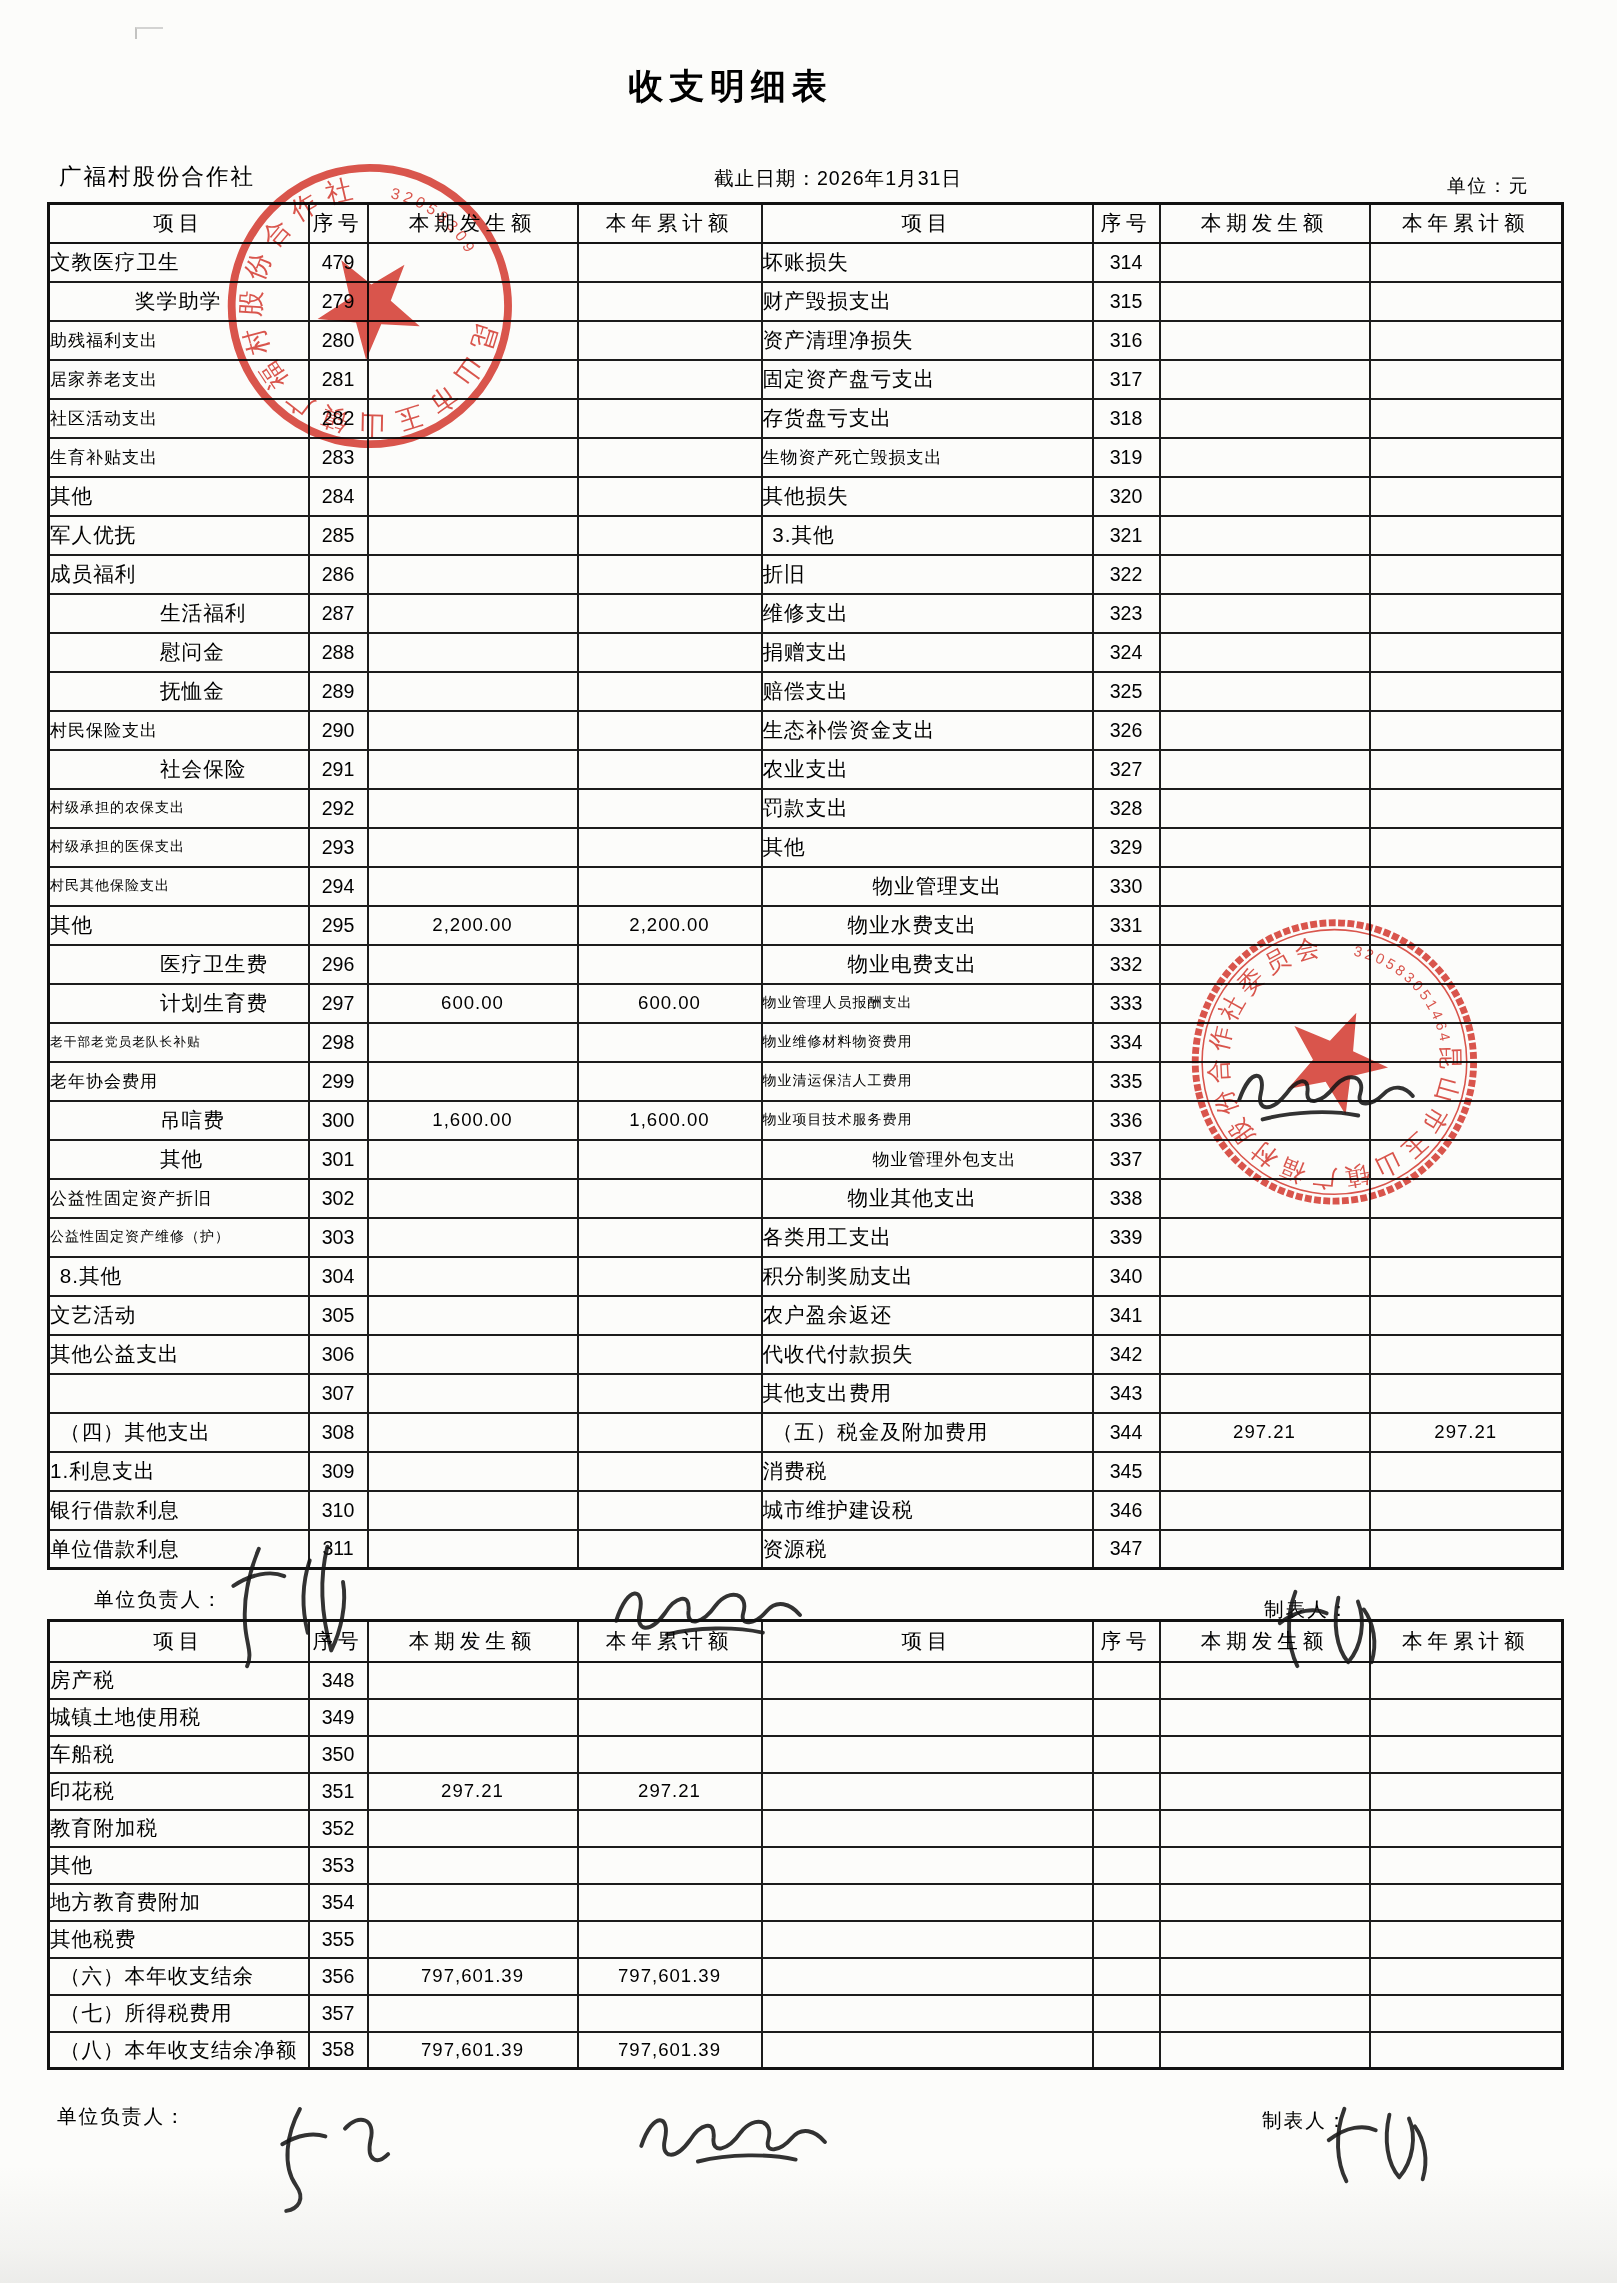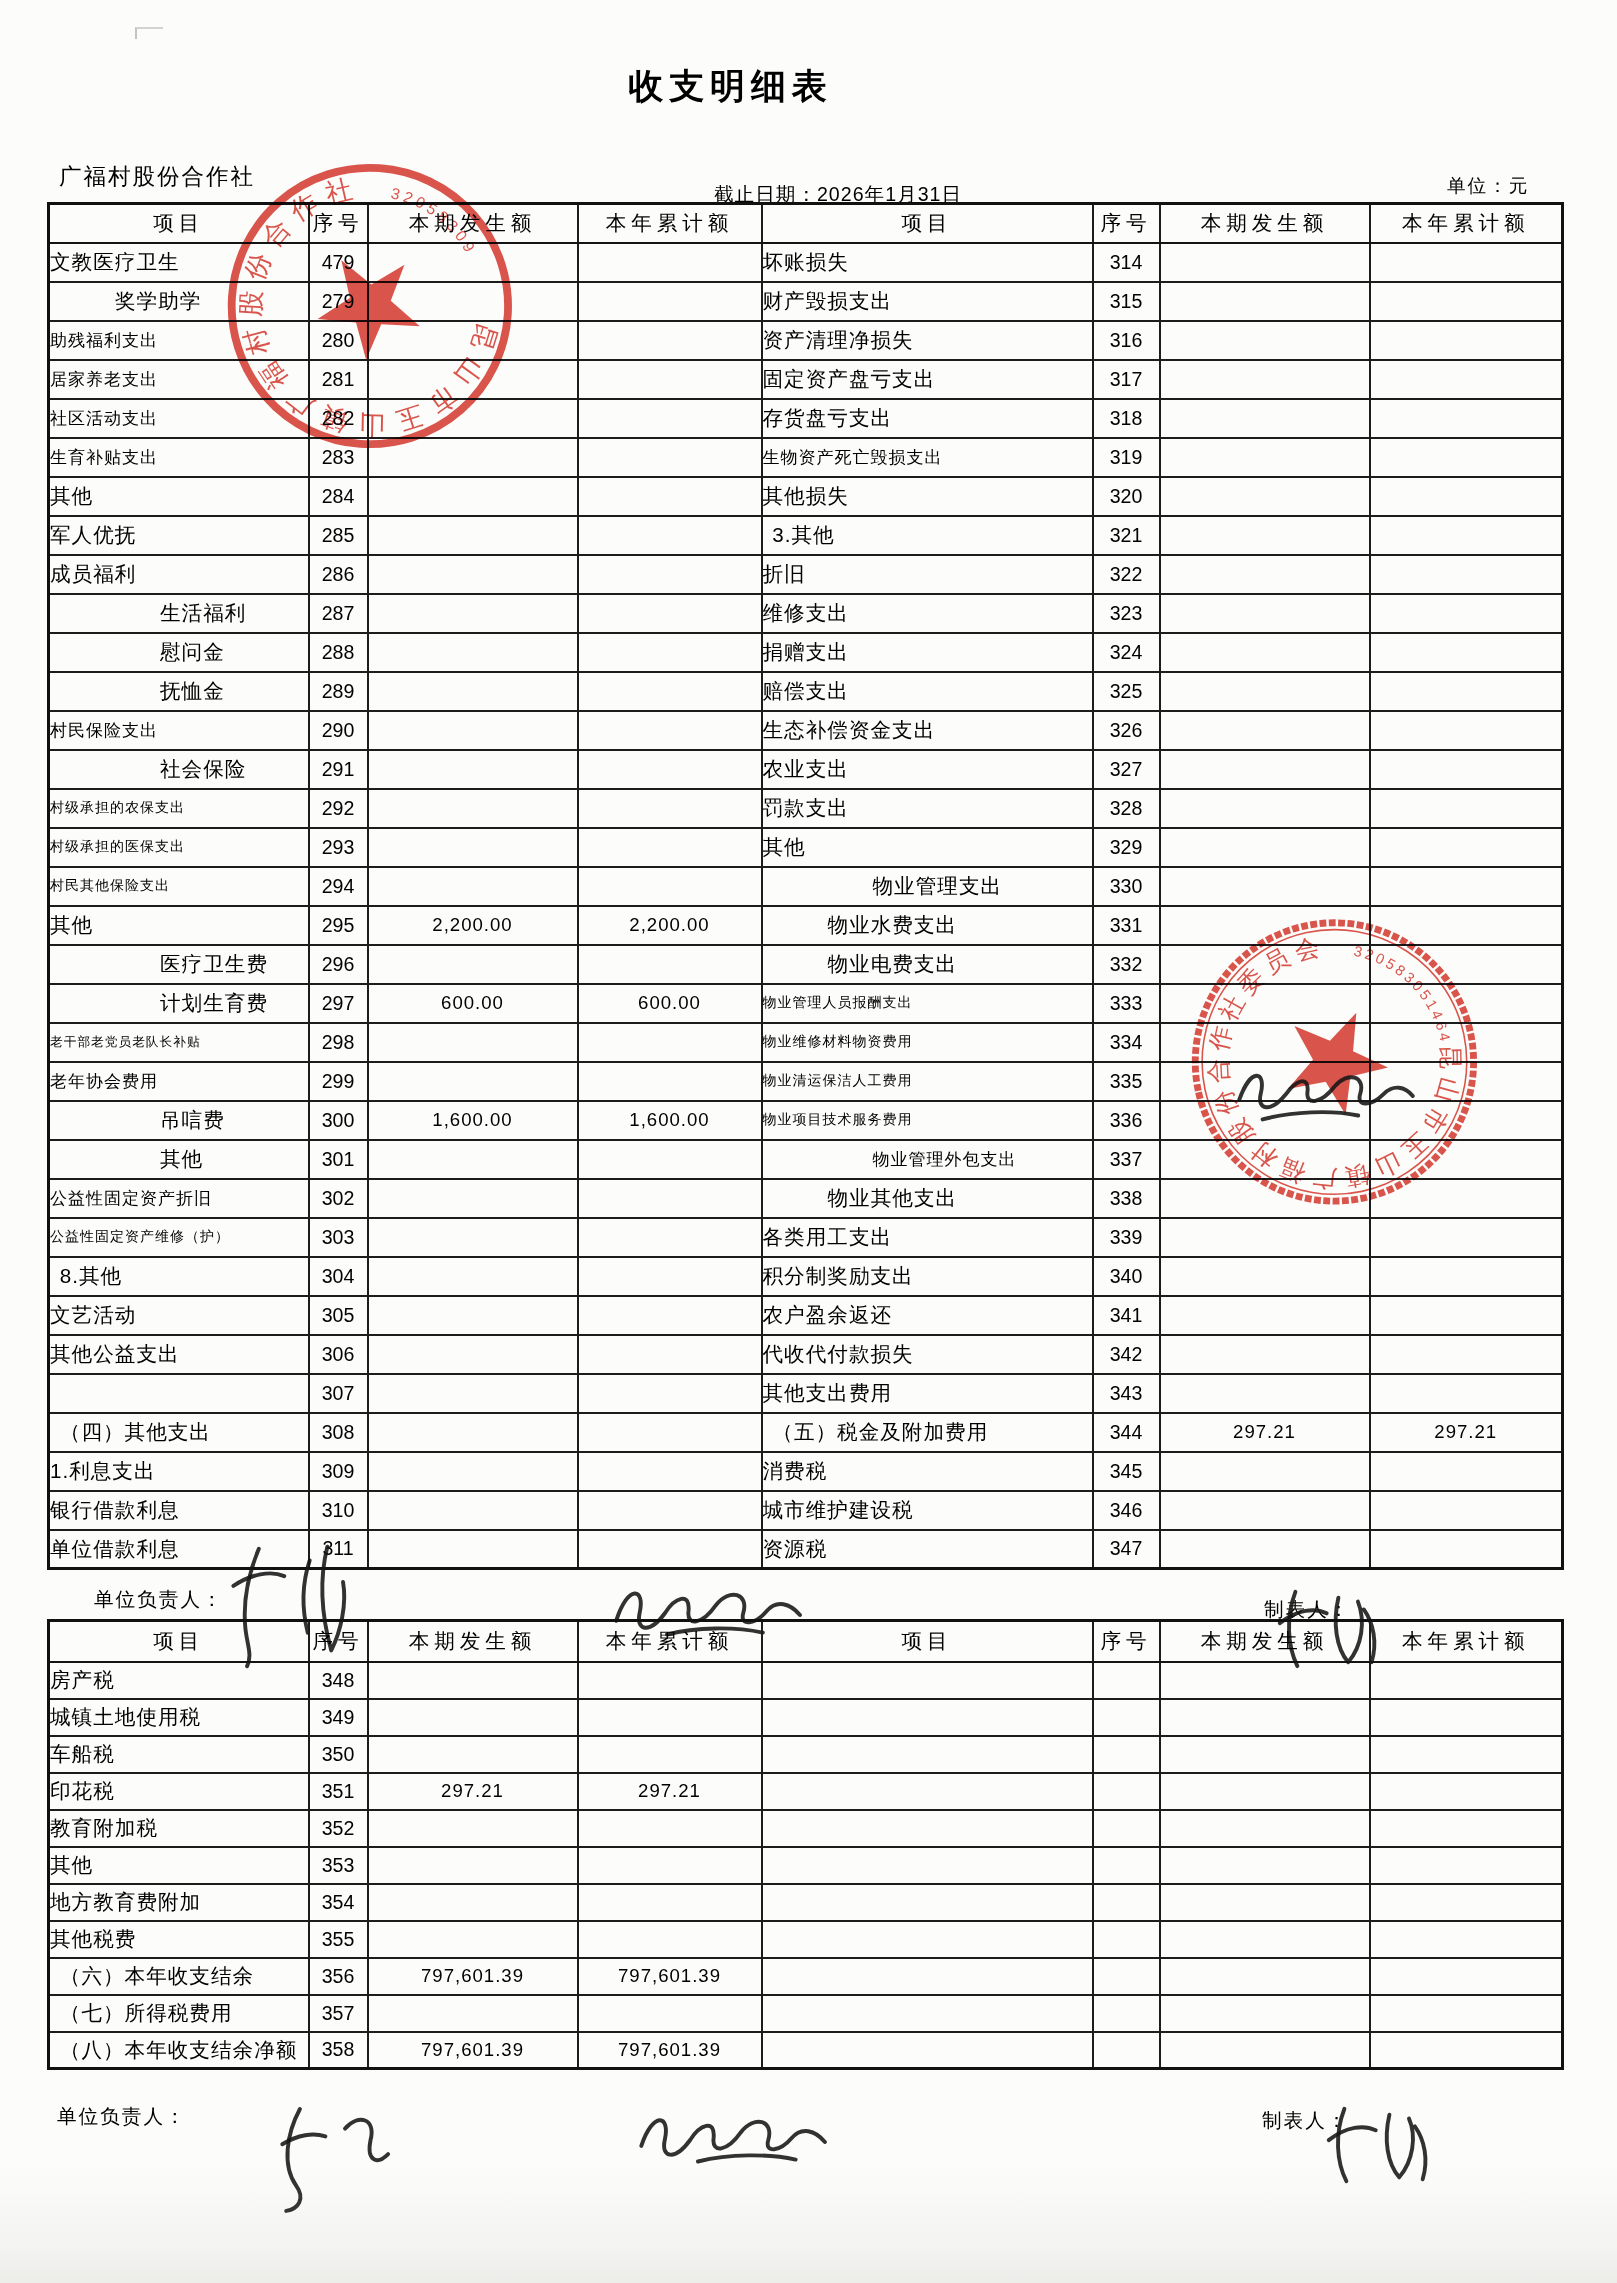--- a/index.html
+++ b/index.html
@@ -8,21 +8,21 @@
     background:#fcfcfa;overflow:hidden;color:#000000;
     font-family:"Liberation Sans","DejaVu Sans",sans-serif;
   }
   .scan-shade-bottom{position:absolute;left:0;right:0;bottom:0;height:118px;
     background:linear-gradient(to bottom,rgba(120,120,115,0) 0%,rgba(120,120,115,.07) 70%,rgba(120,120,115,.12) 100%);}
   .scan-mark-tl{position:absolute;left:135px;top:27.4px;width:25.5px;height:9.8px;
     border-left:2.9px solid rgba(90,90,90,.35);border-top:2.9px solid rgba(90,90,90,.25);}
   .title{position:absolute;left:451px;top:63px;width:559px;margin:0;
     font-size:35px;font-weight:600;letter-spacing:5.9px;text-align:center;}
   .org{position:absolute;left:59px;top:161px;font-size:22.5px;letter-spacing:2px;}
-  .date{position:absolute;left:714px;top:181px;font-size:19.6px;letter-spacing:1px;}
+  .date{position:absolute;left:714px;top:165px;font-size:19.6px;letter-spacing:1px;}
   .unit{position:absolute;left:1447px;top:173px;font-size:18.6px;letter-spacing:2px;}
 
   table.tbl{position:absolute;border-collapse:collapse;table-layout:fixed;
     border:3.9px solid #111;background:transparent;}
   .tbl th,.tbl td{border:2px solid #1c1c1c;overflow:hidden;white-space:nowrap;padding:0;}
   .tbl thead th{font-weight:400;font-size:20.6px;letter-spacing:4.9px;text-align:center;
     border-bottom:2.9px solid #141414;}
   .top-table{left:47px;top:202px;width:1513px;}
   .top-table thead tr{height:39px;}
   .top-table tbody tr{height:39px;}
@@ -34,21 +34,21 @@
   td.no{text-align:center;font-size:19.6px;}
   td.amt{text-align:center;font-size:18.6px;letter-spacing:1px;}
   td.item.sz-lg{font-size:20.6px;}
   td.item.sz-md{font-size:17px;}
   td.item.sz-sm{font-size:14px;}
   td.item.sz-xs{font-size:12.7px;}
   td.item.ind-0{padding-left:9.8px;}
   td.item.ind-1{}
   td.item.ind-2{}
   td.item.ind-3{padding-left:110px;}
-  td.item.ind-4{padding-left:65px;}
+  td.item.ind-4{padding-left:85px;}
 
   .sig-label{position:absolute;font-size:19.6px;letter-spacing:2px;}
   .owner-mid{left:94px;top:1586px;}
   .preparer-mid{left:1264px;top:1596px;}
   .owner-bottom{left:57px;top:2103px;}
   .preparer-bottom{left:1262px;top:2107px;}
 
   svg.sig{position:absolute;overflow:visible;}
   svg.sig path{fill:none;stroke:#161616;stroke-width:4;stroke-linecap:round;stroke-linejoin:round;opacity:.88;}
 

